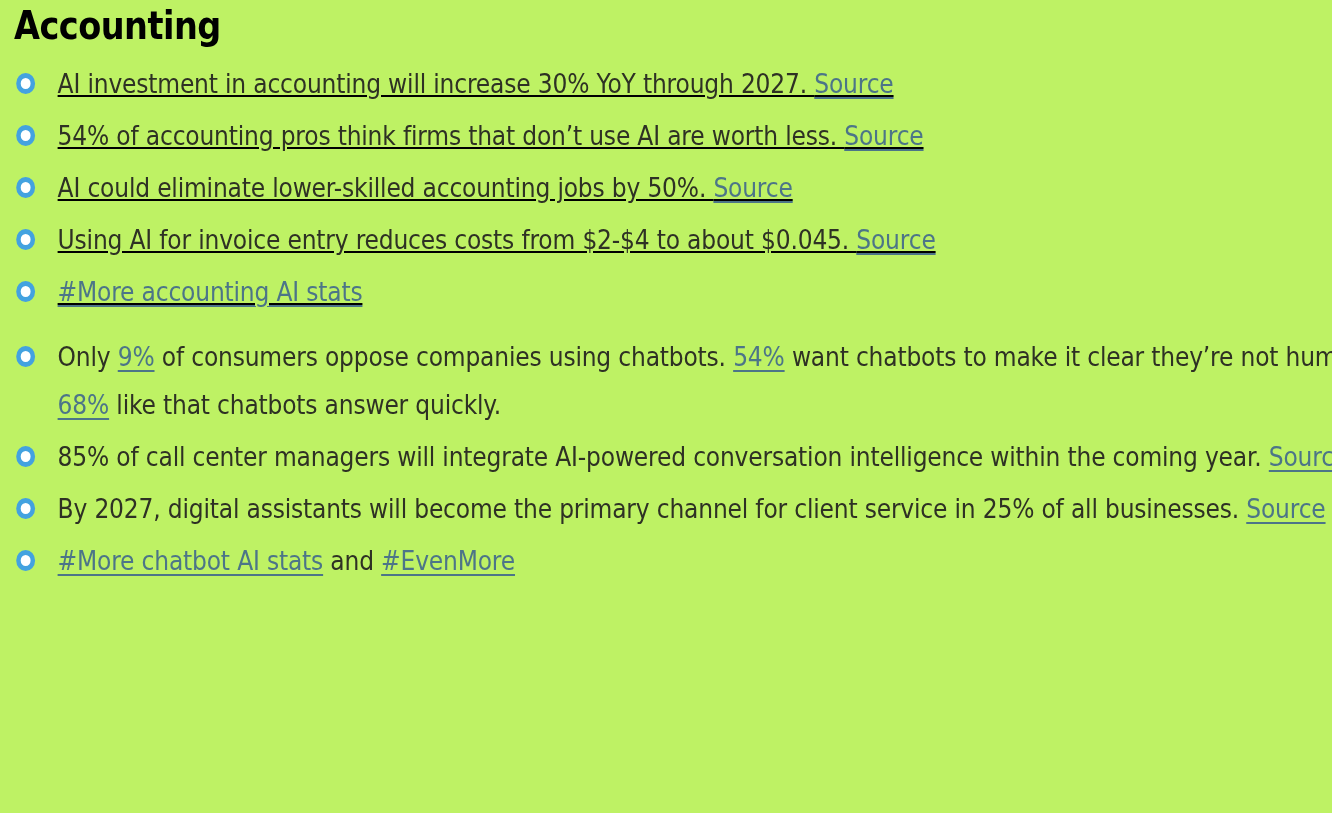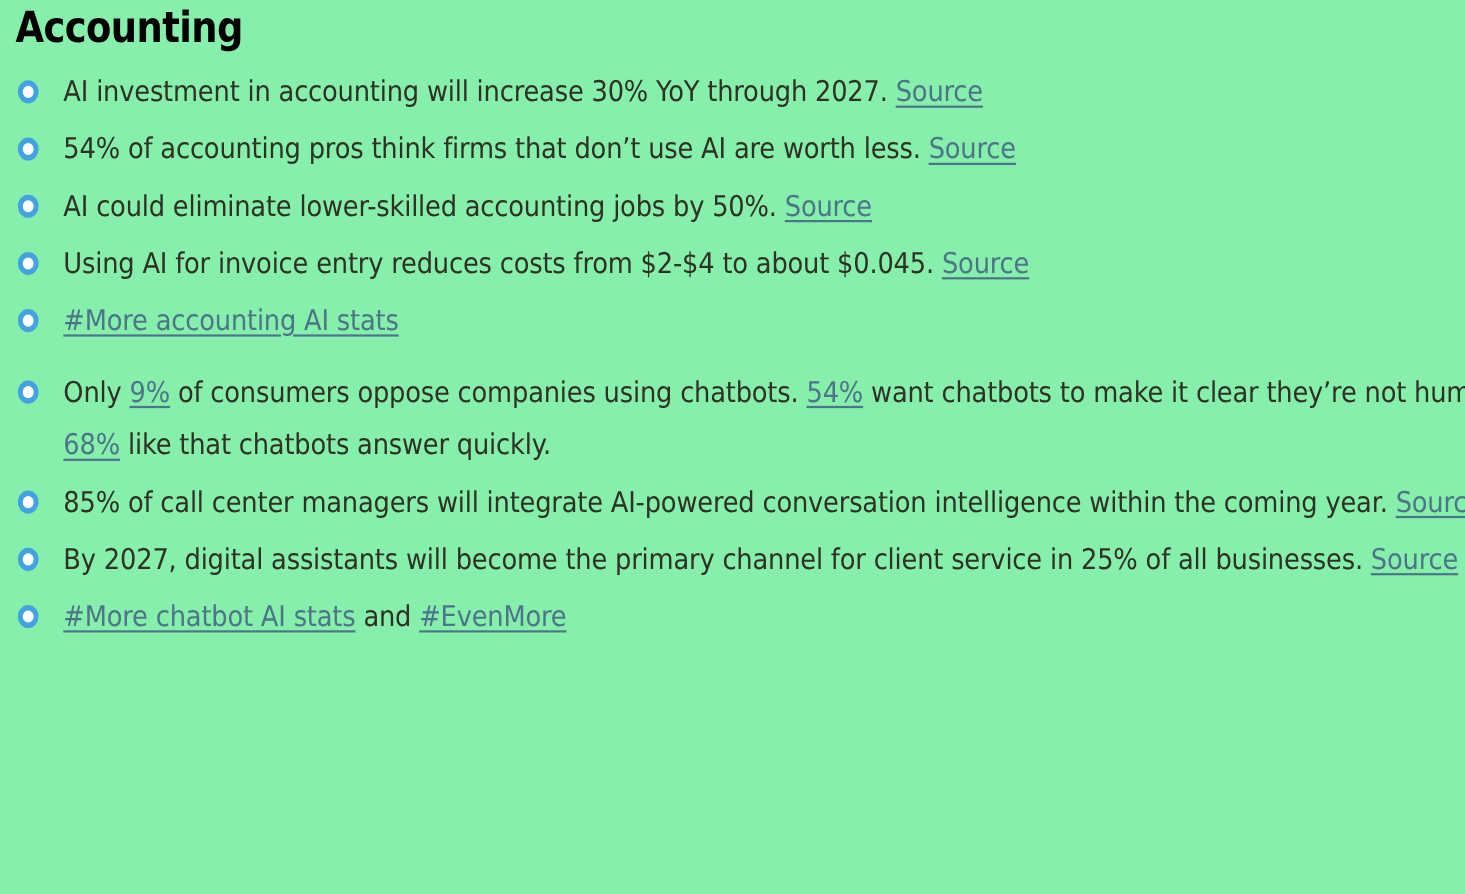--- a/index.html
+++ b/index.html
@@ -12,21 +12,21 @@
     height: 813px;
     font-family: "Liberation Sans", "DejaVu Sans", sans-serif;
     overflow: hidden;
   }
   .page {
     position: relative;
     width: 1332px;
     height: 813px;
     box-sizing: border-box;
     padding: 0;
-    background: #86efac;
+    background: #bef264;
   }
 
   
   .section-heading {
     font-family: "DejaVu Sans", "Liberation Sans", sans-serif;
     font-weight: bold;
     font-size: 39px;
     line-height: 1.05;
     color: #000000;
     letter-spacing: -0.6px;
@@ -42,21 +42,21 @@
   .heading-wrap.first { padding-top: 6px; }
   .heading-wrap.second { padding-top: 16px; }
 
   
   ul.stat-list {
     list-style: none;
     margin: 0;
     padding: 0;
     padding-left: 0;
   }
-  ul.stat-list.first-list { margin-top: 11px; }
+  ul.stat-list.first-list { margin-top: 11px; text-decoration: underline; }
   ul.stat-list.second-list { margin-top: 13px; }
 
   li.stat-item {
     position: relative;
     padding-left: 64px;
     margin: 0;
     padding-top: 2px;
     padding-bottom: 2px;
     font-family: "DejaVu Sans", "Liberation Sans", sans-serif;
     font-size: 26px;

